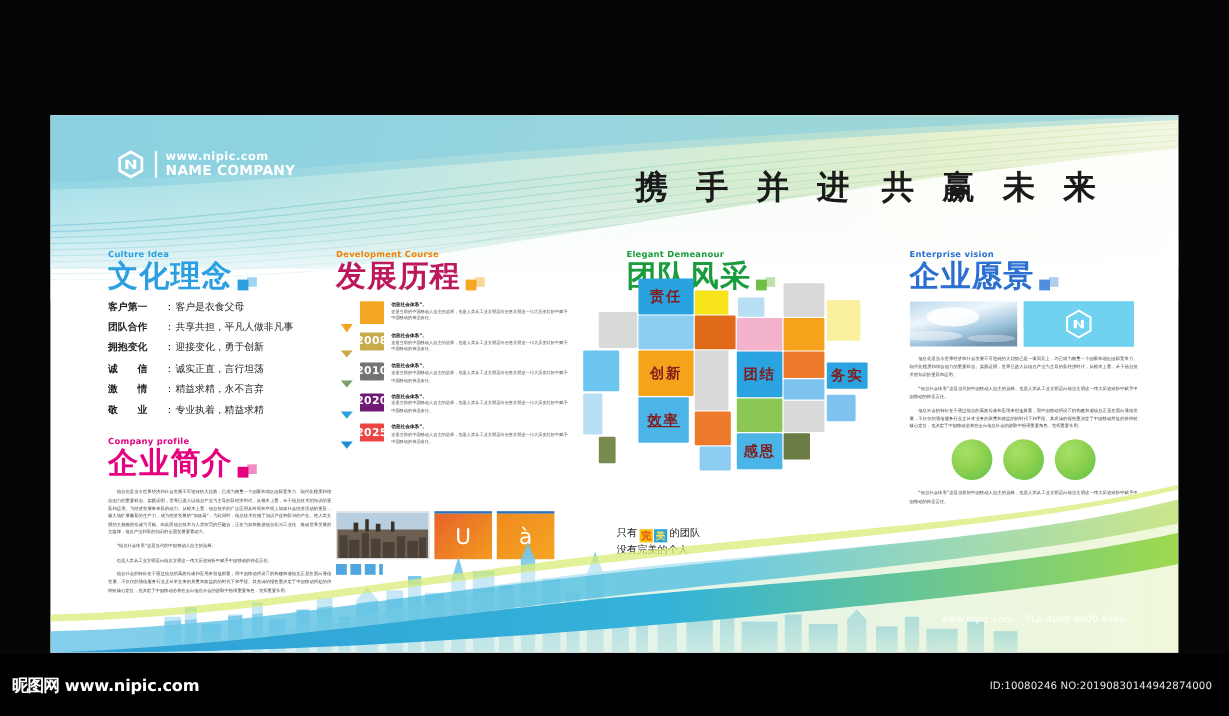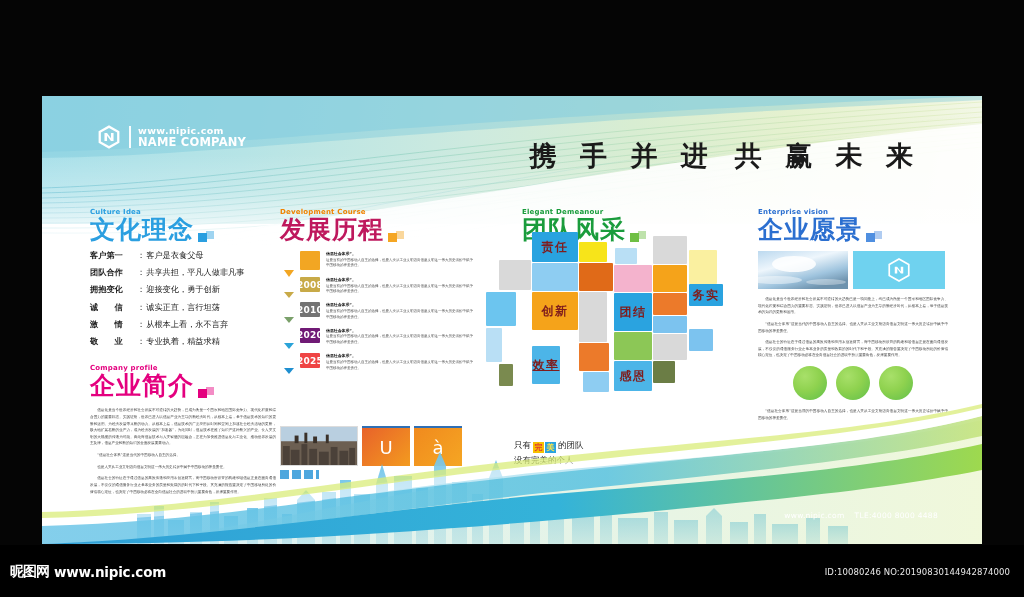--- a/index.html
+++ b/index.html
@@ -227,21 +227,21 @@
           <span class="culture-val">迎接变化，勇于创新</span>
         </div>
         <div class="culture-row">
           <b class="culture-key">诚　　信</b>
           <span class="culture-sep">：</span>
           <span class="culture-val">诚实正直，言行坦荡</span>
         </div>
         <div class="culture-row">
           <b class="culture-key">激　　情</b>
           <span class="culture-sep">：</span>
-          <span class="culture-val">从根本上看，永不言弃</span>
+          <span class="culture-val">精益求精，永不言弃</span>
         </div>
         <div class="culture-row">
           <b class="culture-key">敬　　业</b>
           <span class="culture-sep">：</span>
           <span class="culture-val">专业执着，精益求精</span>
         </div>
       </div>
 
       <div style="height:10px"></div>
       <div class="sec-en" style="color:#e4007f">Company profile</div>
@@ -374,39 +374,39 @@
     </div>
 
     <div class="mosaic">
         <div class="tile" style="left: 0px; top: 60px; width: 30px; height: 34px; background: rgb(108, 197, 239);"></div>
         <div class="tile" style="left: 0px; top: 96px; width: 16px; height: 34px; background: rgb(185, 223, 245);"></div>
         <div class="tile" style="left: 13px; top: 28px; width: 32px; height: 30px; background: rgb(217, 217, 217);"></div>
         <div class="tile" style="left: 13px; top: 132px; width: 14px; height: 22px; background: rgb(122, 138, 79);"></div>
         <div class="tile lbl" style="left: 46px; top: 0px; width: 46px; height: 30px; background: rgb(41, 163, 224);">责任</div>
         <div class="tile" style="left: 46px; top: 31px; width: 46px; height: 28px; background: rgb(142, 205, 242);"></div>
         <div class="tile lbl" style="left: 46px; top: 60px; width: 46px; height: 38px; background: rgb(245, 163, 26);">创新</div>
-        <div class="tile lbl" style="left: 46px; top: 114px; width: 28px; height: 38px; background: rgb(76, 181, 232); text-decoration: underline;">效率</div>
+        <div class="tile lbl" style="left: 46px; top: 99px; width: 42px; height: 38px; background: rgb(76, 181, 232); text-decoration: underline;">效率</div>
         <div class="tile" style="left: 93px; top: 10px; width: 28px; height: 20px; background: rgb(247, 228, 26);"></div>
         <div class="tile" style="left: 93px; top: 31px; width: 34px; height: 28px; background: rgb(224, 106, 24);"></div>
         <div class="tile" style="left: 93px; top: 60px; width: 28px; height: 50px; background: rgb(217, 217, 217);"></div>
         <div class="tile" style="left: 93px; top: 111px; width: 30px; height: 28px; background: rgb(236, 122, 42);"></div>
         <div class="tile" style="left: 97px; top: 140px; width: 26px; height: 20px; background: rgb(142, 205, 242);"></div>
         <div class="tile" style="left: 129px; top: 16px; width: 22px; height: 16px; background: rgb(185, 223, 245);"></div>
         <div class="tile" style="left: 128px; top: 33px; width: 38px; height: 27px; background: rgb(244, 179, 205);"></div>
         <div class="tile lbl" style="left: 128px; top: 61px; width: 38px; height: 38px; background: rgb(42, 163, 224);">团结</div>
         <div class="tile" style="left: 128px; top: 100px; width: 38px; height: 28px; background: rgb(140, 199, 86);"></div>
         <div class="tile lbl" style="left: 128px; top: 129px; width: 38px; height: 30px; background: rgb(76, 181, 232);">感恩</div>
         <div class="tile" style="left: 167px; top: 4px; width: 34px; height: 28px; background: rgb(217, 217, 217);"></div>
         <div class="tile" style="left: 167px; top: 33px; width: 34px; height: 27px; background: rgb(245, 163, 26);"></div>
         <div class="tile" style="left: 167px; top: 61px; width: 34px; height: 22px; background: rgb(236, 122, 42);"></div>
         <div class="tile" style="left: 167px; top: 84px; width: 34px; height: 17px; background: rgb(124, 195, 239);"></div>
         <div class="tile" style="left: 167px; top: 102px; width: 34px; height: 26px; background: rgb(217, 217, 217);"></div>
         <div class="tile" style="left: 167px; top: 129px; width: 22px; height: 22px; background: rgb(107, 125, 69);"></div>
         <div class="tile" style="left: 203px; top: 18px; width: 28px; height: 34px; background: rgb(250, 240, 160);"></div>
-        <div class="tile lbl" style="left: 203px; top: 52px; width: 34px; height: 22px; background: rgb(42, 163, 224);">务实</div>
+        <div class="tile lbl" style="left: 203px; top: 70px; width: 34px; height: 22px; background: rgb(42, 163, 224);">务实</div>
         <div class="tile" style="left: 203px; top: 97px; width: 24px; height: 22px; background: rgb(124, 195, 239);"></div>
       </div>
 
     <div class="slogan">
       <span>只有</span><span class="hl">
           <span style="background:#f6c000;color:#e23b2e">完</span>
           <span style="background:#2aa3e0;color:#f6e24a">美</span>
         </span><span>的团队</span>
       <div>没有完美的个人</div>
     </div>

